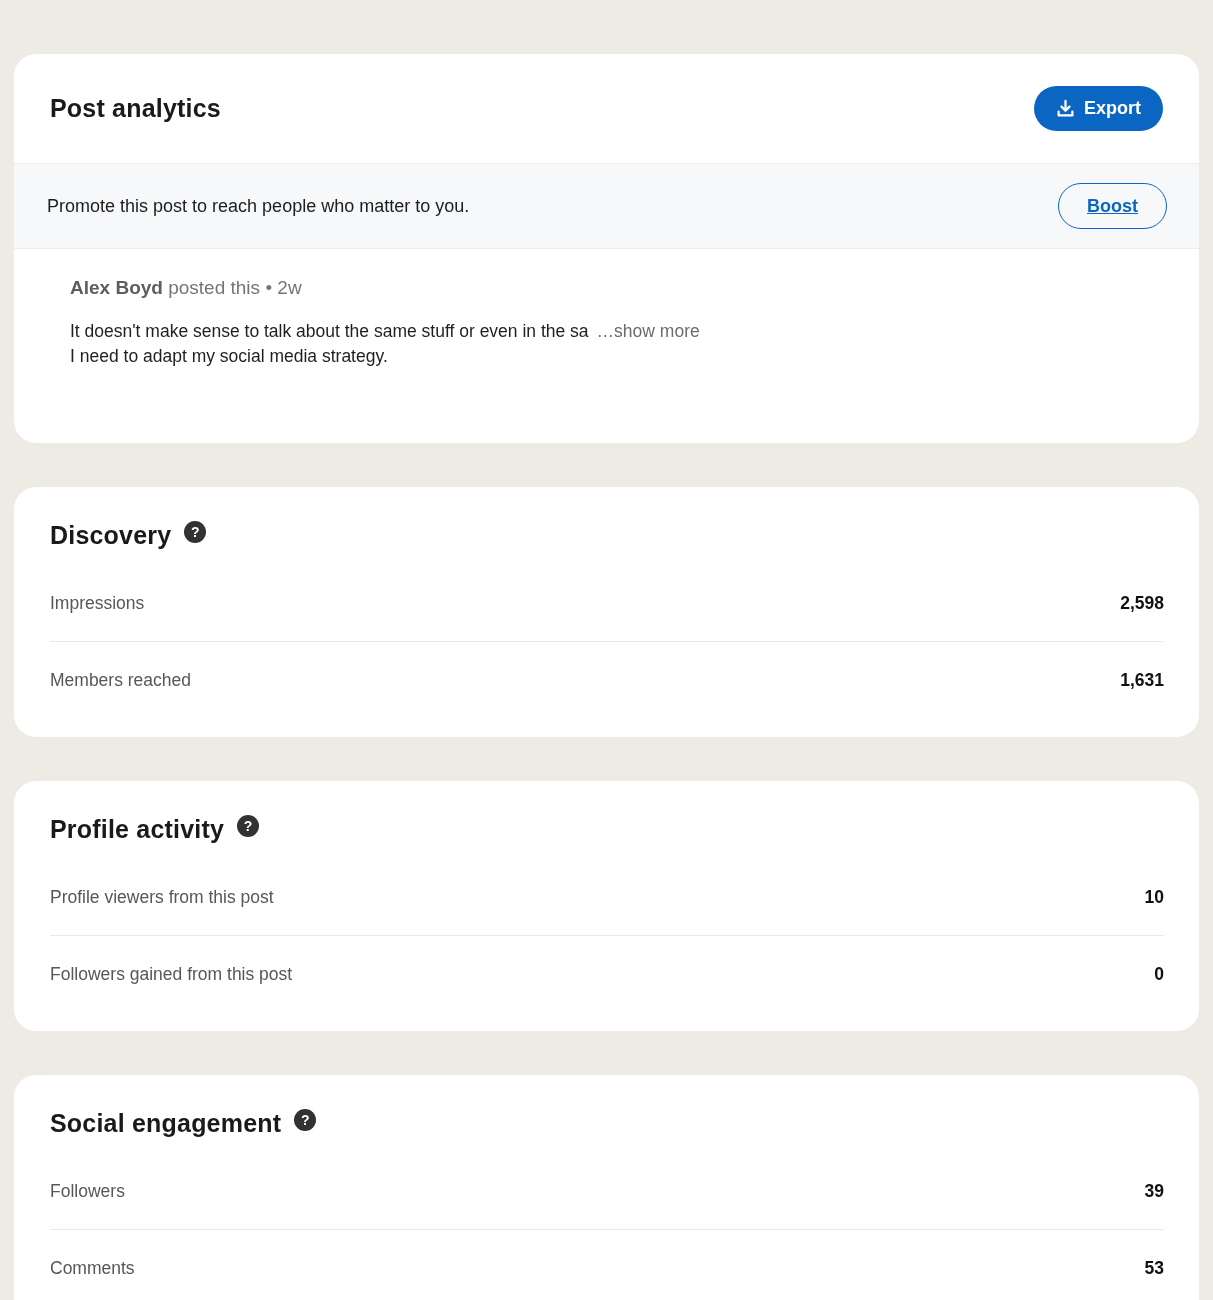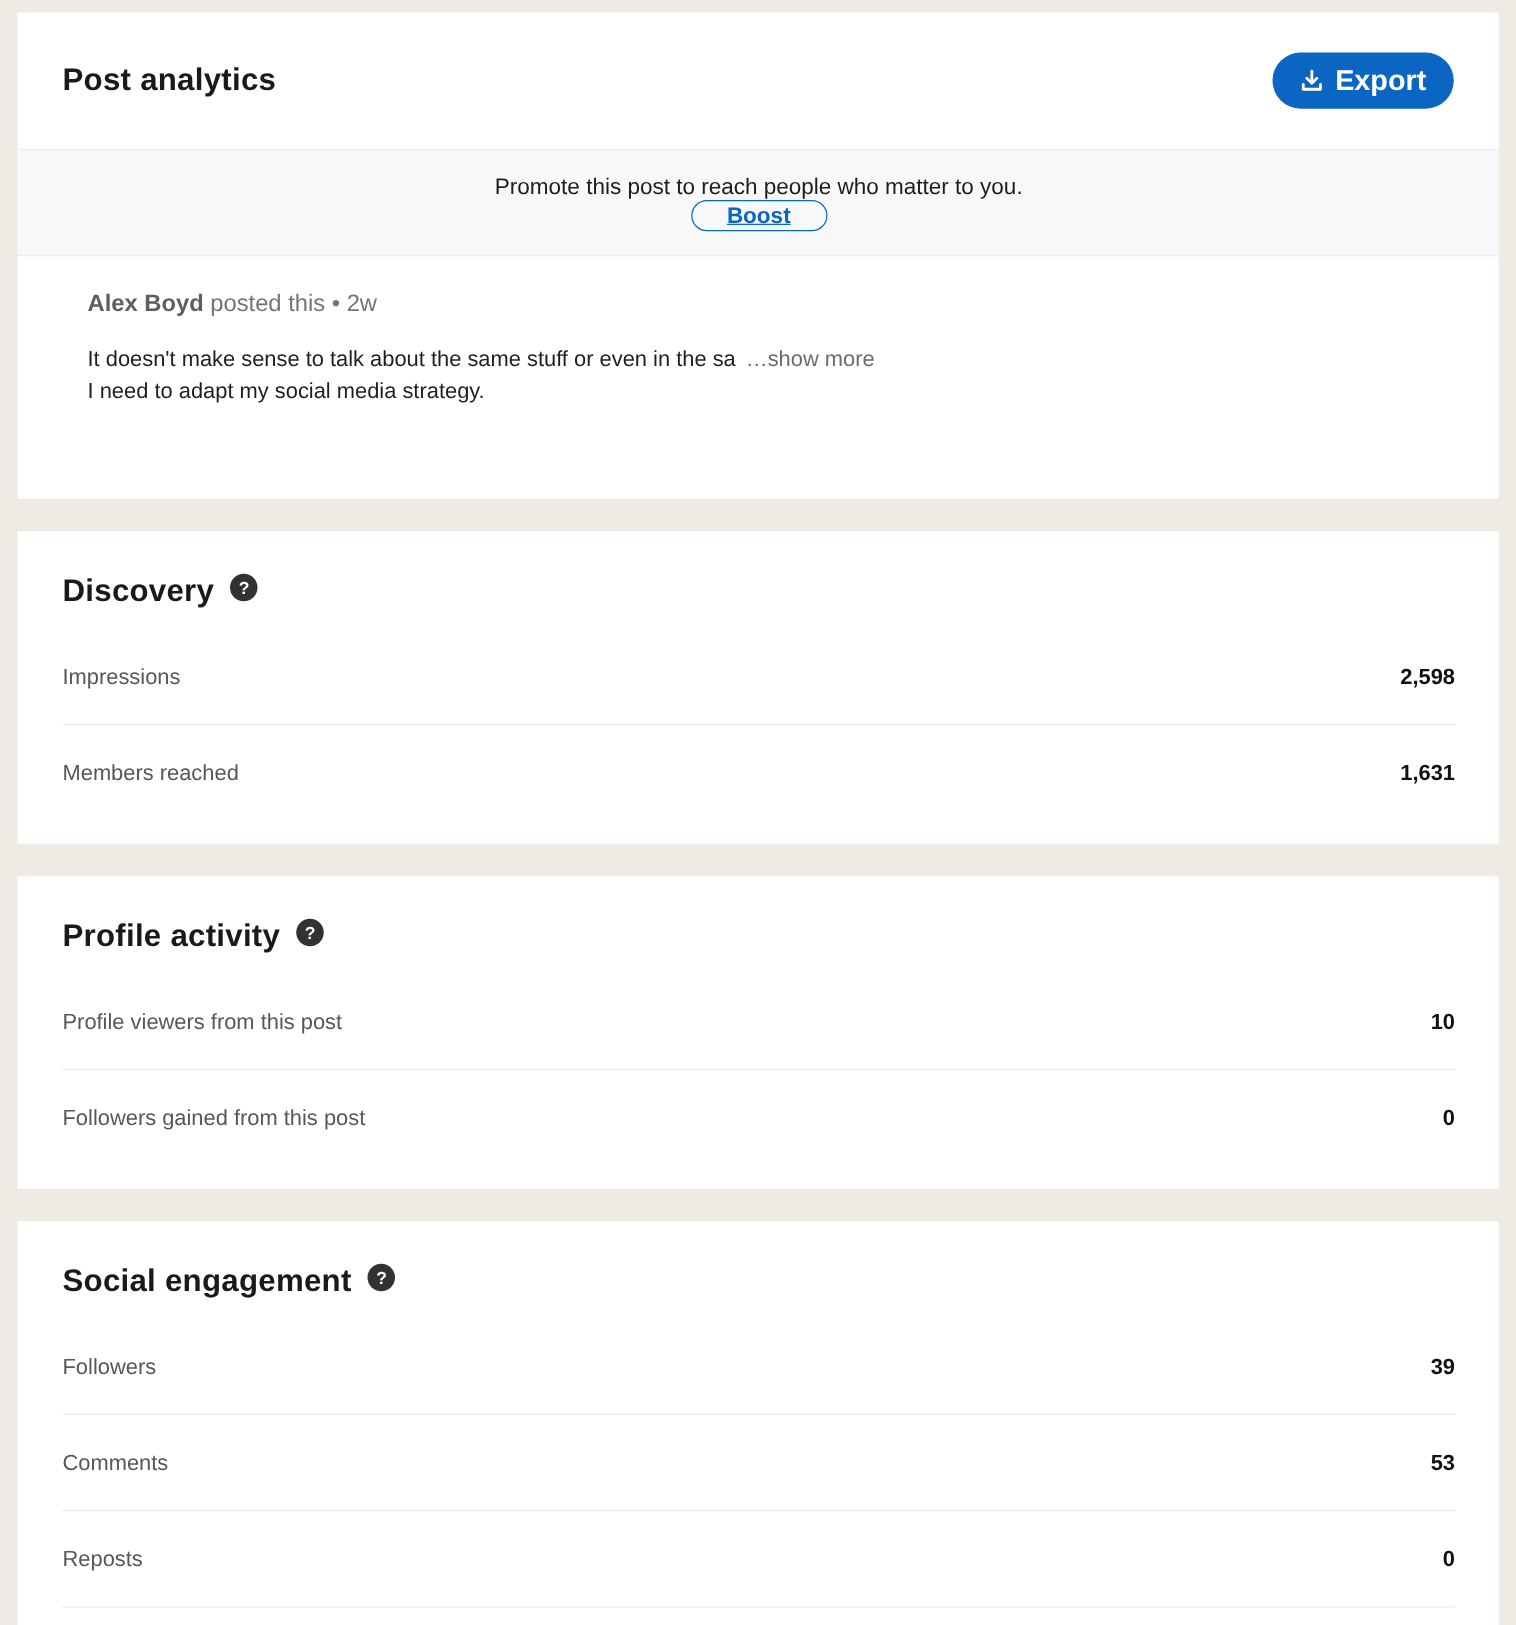--- a/index.html
+++ b/index.html
@@ -6,50 +6,50 @@
   html, body {
     width: 1213px; height: 1300px;
     overflow: hidden;
     background: #edebe4;
     font-family: "Liberation Sans", sans-serif;
     -webkit-font-smoothing: antialiased;
   }
   .page { padding: 10px 14px 0 14px; }
   .card {
     background: #ffffff;
-    border-radius: 0;
+    border-radius: 22px;
     margin-bottom: 26px;
     overflow: hidden;
+    margin-top: 44px;
   }
 
   
   .card-header {
     display: flex; align-items: center; justify-content: space-between;
     padding: 32px 36px 32px 36px;
   }
   .page-title {
     font-size: 25px; font-weight: 700; color: #1a1a1a; letter-spacing: 0.2px;
   }
   .export-btn {
     display: inline-flex; align-items: center; gap: 9px;
     background: #0a66c2; color: #ffffff;
     border: none; border-radius: 24px;
     height: 45px; padding: 0 22px;
     font-family: "Liberation Sans", sans-serif;
-    font-size: 23px; font-weight: 700;
+    font-size: 18px; font-weight: 700;
     cursor: pointer;
   }
   .promote-banner {
     display: flex; align-items: center; justify-content: space-between;
     background: #f7f8fa;
     border-top: 1px solid #ebedef;
     border-bottom: 1px solid #ebedef;
     padding: 19px 32px 19px 33px;
     height: 86px;
-    flex-direction: column;
   }
   .promote-text { font-size: 18px; color: #1d1d1d; }
   .boost-btn {
     background: transparent; color: #0a66c2;
     border: 1.5px solid #0a66c2; border-radius: 23px;
     height: 46px; padding: 0 28px;
     font-family: "Liberation Sans", sans-serif;
     font-size: 18px; font-weight: 700;
     cursor: pointer;
     text-decoration: underline;

